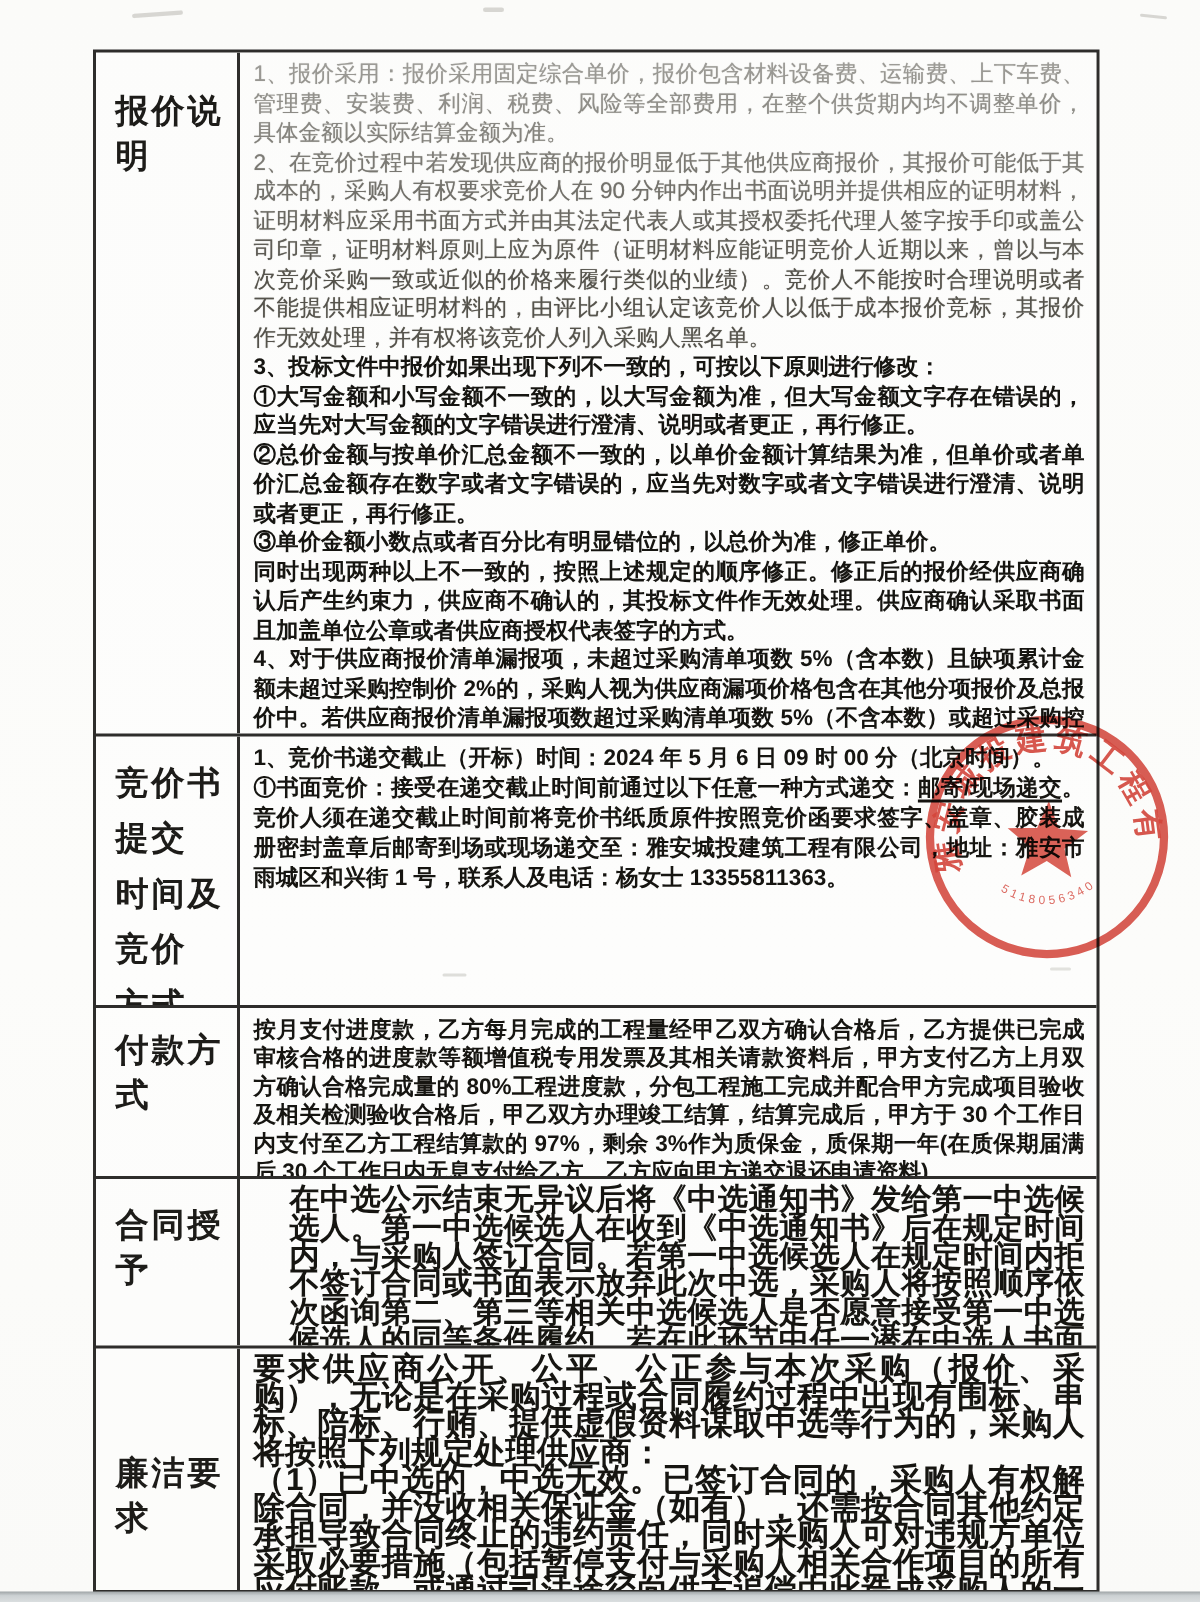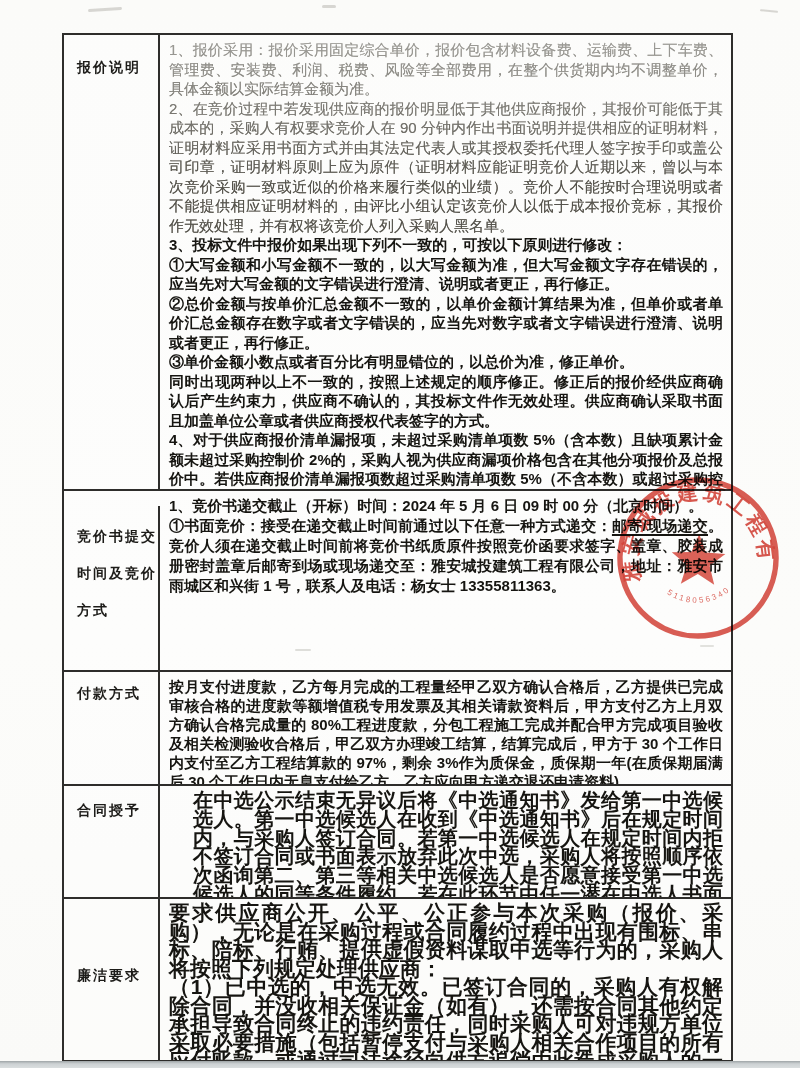--- a/index.html
+++ b/index.html
@@ -19,41 +19,41 @@
     border:2px solid #2e2d2b;
     display:flex; flex-direction:column;
     background:rgba(255,255,255,.35);
   }
   .trow { display:flex; border-top:2px solid #2e2d2b; overflow:hidden; }
   .trow:first-child { border-top:none; }
   .label-cell {
     width:96px; flex:0 0 96px;
     border-right:2px solid #2e2d2b;
     font-weight:700; color:#1d1c19;
-    font-size:14px; letter-spacing:2px;
+    font-size:22px; letter-spacing:2px;
     padding-left:13px;
   }
   .content-cell {
     flex:1; padding:5px 8px 0 9px;
     color:#161511; position:relative;
   }
   .content-cell p { text-align:justify; }
   
   .r1 { height:454px; }
   .r1 .label-cell { padding-top:24px; }
   .r1 .content-cell { font-size:15px; line-height:19.5px; font-weight:700; }
   .r1 .content-cell p.faint { color:#55534c; font-weight:500; text-shadow:0 0 .6px #8a8880; }
   .r1 .content-cell::before {
     content:""; position:absolute; left:0; right:0; top:0; height:150px;
     background:linear-gradient(180deg, rgba(252,252,250,.45), rgba(252,252,250,0));
     pointer-events:none;
   }
   
   .r2 { height:181px; }
-  .r2 .label-cell { padding-top:12px;margin-top:15px; }
+  .r2 .label-cell { padding-top:12px; }
   .r2 .label-cell .lbl-line { display:block; line-height:37px; }
   .r2 .content-cell { font-size:15px; line-height:20px; font-weight:700; }
   
   .r3 { height:114px; }
   .r3 .label-cell { padding-top:13px; }
   .r3 .content-cell { font-size:15px; line-height:19px; font-weight:700; }
   .r4 { height:113px;gap:24px; }
   .r4 .label-cell { padding-top:16px; }
   .r4 .content-cell { font-size:20px; line-height:18.8px; font-weight:700; }
   .r5 { flex:1; }

